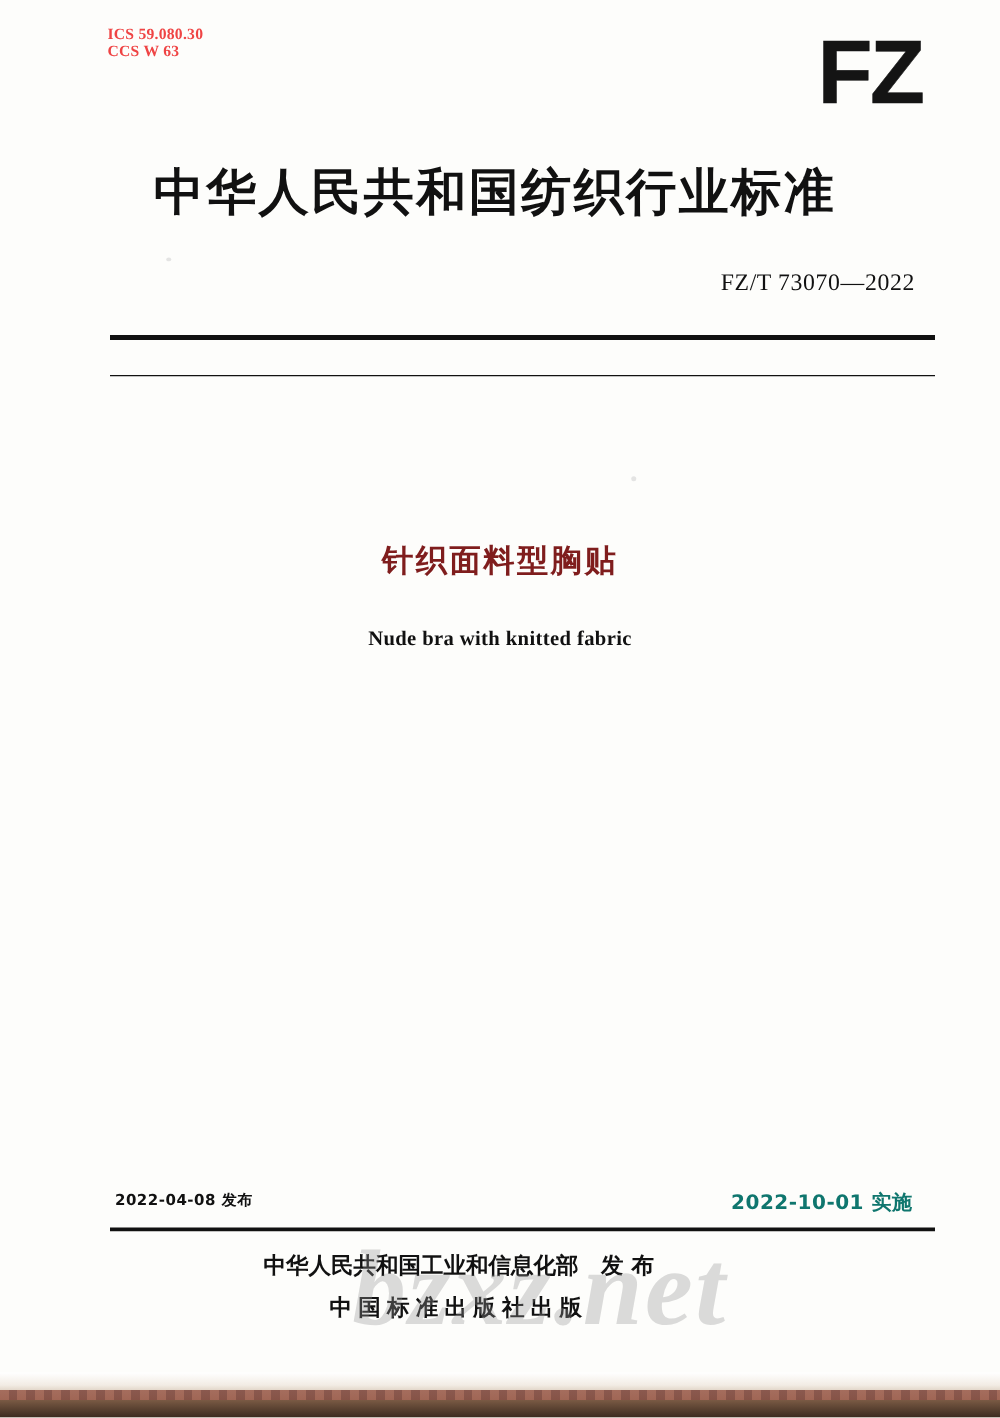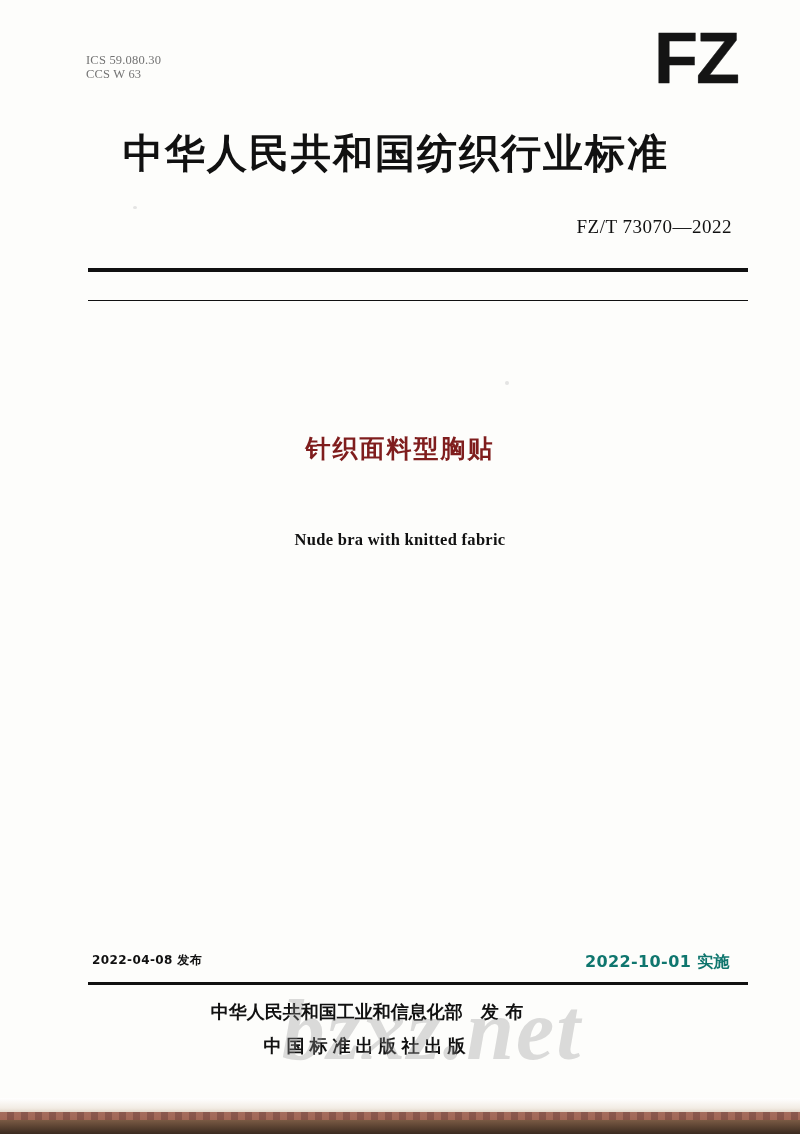--- a/index.html
+++ b/index.html
@@ -23,26 +23,25 @@
     height: 1134px;
     background: #fdfdfb;
   }
 
   
   .ics-block {
     position: absolute;
     left: 86px;
     top: 20px;
     font-family: "Liberation Serif", serif;
-    font-weight: normal;
+    font-weight: bold;
     font-size: 12.5px;
     line-height: 14px;
     letter-spacing: .2px;
-    color: #737373;
-    margin-top: 33px;
+    color: #ef4444;
   }
   .ics-block div { white-space: nowrap; }
 
   
   .fz-logo {
     position: absolute;
     right: 62px;
     top: 12px;
     font-family: "Liberation Sans", sans-serif;
     font-weight: bold;
@@ -115,21 +114,20 @@
     position: absolute;
     left: 0;
     top: 501px;
     width: 800px;
     text-align: center;
     font-family: "Liberation Serif", serif;
     font-weight: bold;
     font-size: 16.5px;
     letter-spacing: .3px;
     color: #111;
-    margin-top: 29px;
   }
 
   
   .date-issue {
     position: absolute;
     left: 92px;
     top: 952px;
     font-family: "DejaVu Sans", sans-serif;
     font-weight: bold;
     font-size: 12px;

